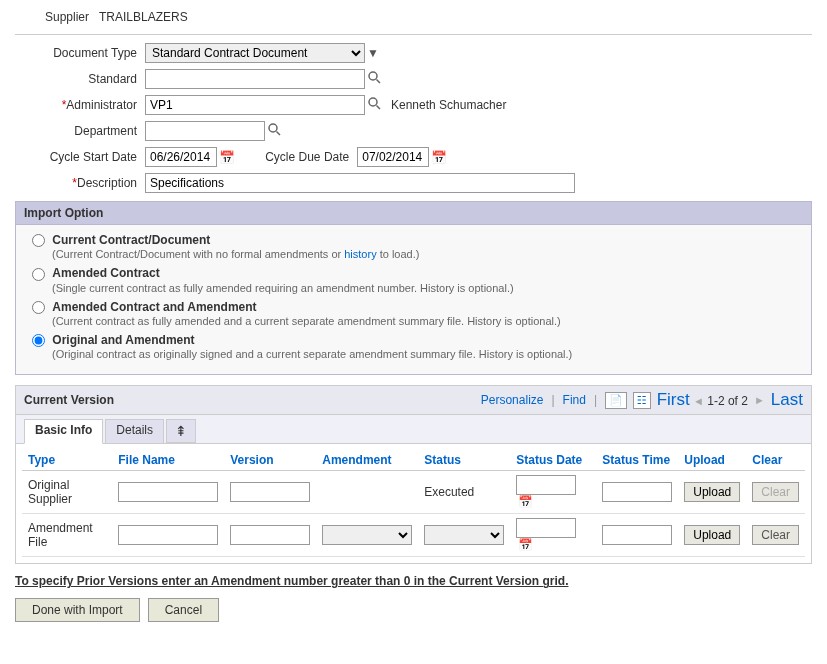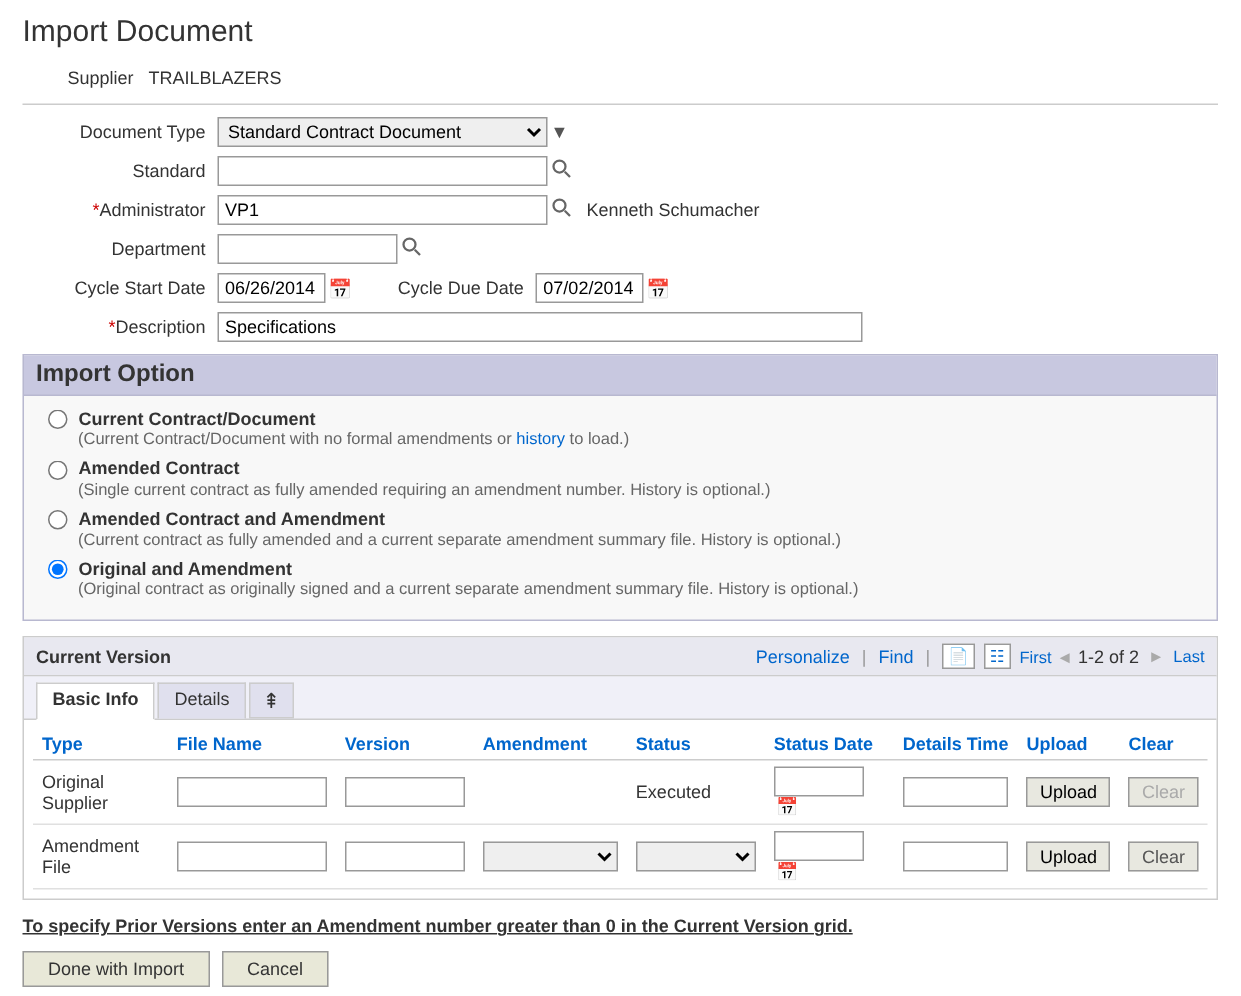--- a/index.html
+++ b/index.html
@@ -26,35 +26,35 @@
     .form-input-desc { width: 430px; }
     
     .lookup-icon { cursor: pointer; margin-left: 2px; }
     .lookup-icon svg { width: 16px; height: 16px; }
     
     .calendar-icon { cursor: pointer; margin-left: 2px; font-size: 13px; color: #555; }
     
     .admin-name { margin-left: 8px; color: #333; }
     
     .import-option-section { border: 1px solid #b8b8d0; background: #f8f8f8; margin-bottom: 10px; }
-    .import-option-title { background: #c8c8e0; padding: 4px 8px; font-weight: bold; font-size: 16px; color: #333; border-bottom: 1px solid #b8b8d0; }
+    .import-option-title { background: #c8c8e0; padding: 4px 8px; font-weight: bold; font-size: 12px; color: #333; border-bottom: 1px solid #b8b8d0; }
     .import-option-body { padding: 8px 16px; }
     .radio-option { margin-bottom: 6px; }
     .radio-option label { font-weight: bold; font-size: 12px; cursor: pointer; }
     .radio-option .radio-desc { color: #666; font-size: 11px; margin-left: 20px; margin-top: 1px; }
     .radio-option .radio-desc a { color: #0066cc; text-decoration: none; }
     input[type="radio"] { margin-right: 4px; vertical-align: middle; }
     
     .current-version-section { border: 1px solid #ccc; margin-bottom: 10px; }
     .current-version-header { background: #e8e8f0; border-bottom: 1px solid #ccc; padding: 4px 8px; display: flex; align-items: center; justify-content: space-between; }
     .current-version-title { font-weight: bold; color: #333; font-size: 12px; }
     .cv-toolbar { display: flex; align-items: center; gap: 6px; font-size: 12px; color: #0066cc; }
     .cv-toolbar a { color: #0066cc; text-decoration: none; cursor: pointer; }
     .cv-toolbar-icon { cursor: pointer; border: 1px solid #999; padding: 1px 3px; font-size: 11px; background: #fff; }
-    .cv-nav-btn { color: #0066cc; cursor: pointer; font-size: 11px; }
+    .cv-nav-btn { color: #0066cc; cursor: pointer; font-size: 17px; }
     
     .tabs-bar { display: flex; padding: 4px 8px 0; background: #f0f0f8; border-bottom: 1px solid #ccc; }
     .tab-item { padding: 3px 10px; cursor: pointer; font-size: 12px; border: 1px solid #ccc; background: #e0e0ee; margin-right: 2px; border-bottom: none; color: #333; }
     .tab-item.active { background: #fff; border-bottom: 1px solid #fff; margin-bottom: -1px; font-weight: bold; }
     .tab-icon { padding: 3px 8px; cursor: pointer; border: 1px solid #ccc; background: #e0e0ee; font-size: 14px; }
     
     .table-section { padding: 6px; }
     table.data-table { width: 100%; border-collapse: collapse; font-size: 12px; }
     table.data-table th { text-align: left; padding: 3px 6px; color: #0066cc; font-weight: bold; border-bottom: 1px solid #ccc; white-space: nowrap; }
     table.data-table td { padding: 4px 6px; border-bottom: 1px solid #e0e0e0; vertical-align: middle; }
@@ -81,21 +81,20 @@
     .status-date-input { width: 60px; border: 1px solid #999; padding: 2px 4px; height: 20px; font-size: 12px; }
     .status-time-input { width: 70px; border: 1px solid #999; padding: 2px 4px; height: 20px; font-size: 12px; }
     .version-input { width: 80px; border: 1px solid #999; padding: 2px 4px; height: 20px; font-size: 12px; }
     .filename-input { width: 100px; border: 1px solid #999; padding: 2px 4px; height: 20px; font-size: 12px; }
   </style>
 </head>
 <body>
 
 <div class="page-container">
 
-  <h1 class="page-title">Import Document</h1>
 
   <div class="info-section">
     <div style="display:flex; gap:4px;">
       <span class="info-label">Supplier</span>
       <span class="info-value">TRAILBLAZERS</span>
     </div>
   </div>
 
   <hr class="divider">
 
@@ -225,21 +224,21 @@
     <div class="table-section">
       <table class="data-table">
         <thead>
           <tr>
             <th>Type</th>
             <th>File Name</th>
             <th>Version</th>
             <th>Amendment</th>
             <th>Status</th>
             <th>Status Date</th>
-            <th>Details Time</th>
+            <th>Status Time</th>
             <th>Upload</th>
             <th>Clear</th>
           </tr>
         </thead>
         <tbody>
 
           <tr>
             <td>Original Supplier</td>
             <td>
               <input type="text" class="filename-input" style="">

